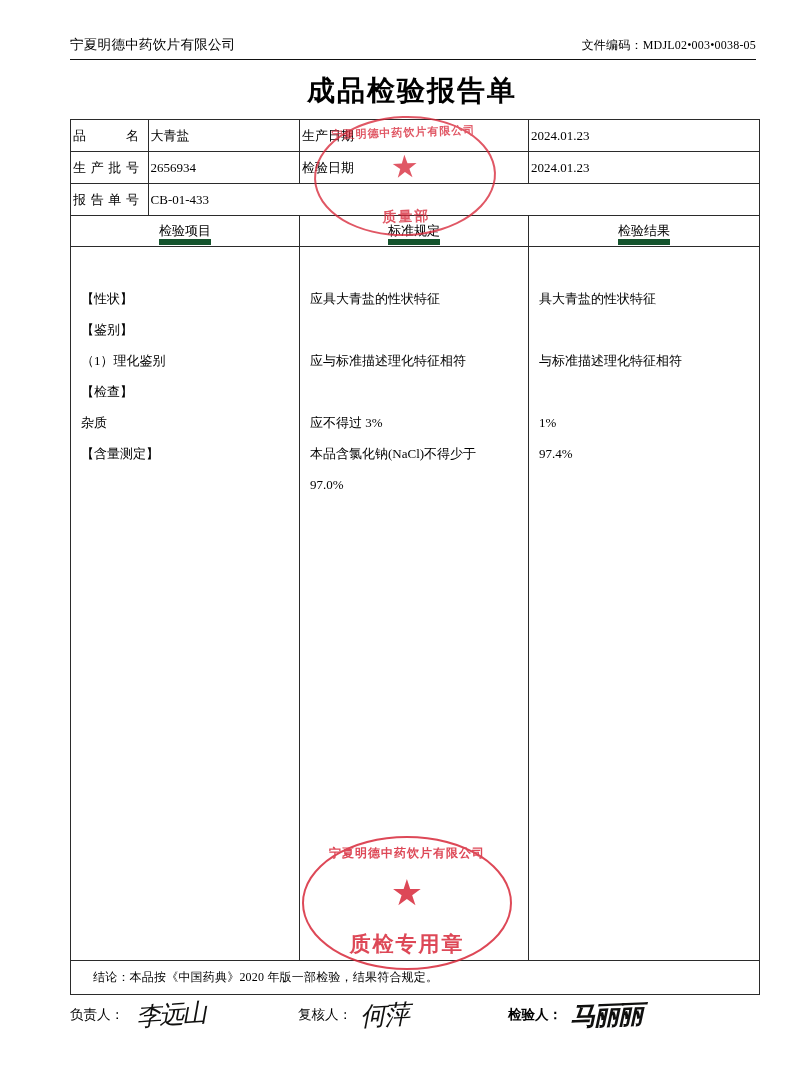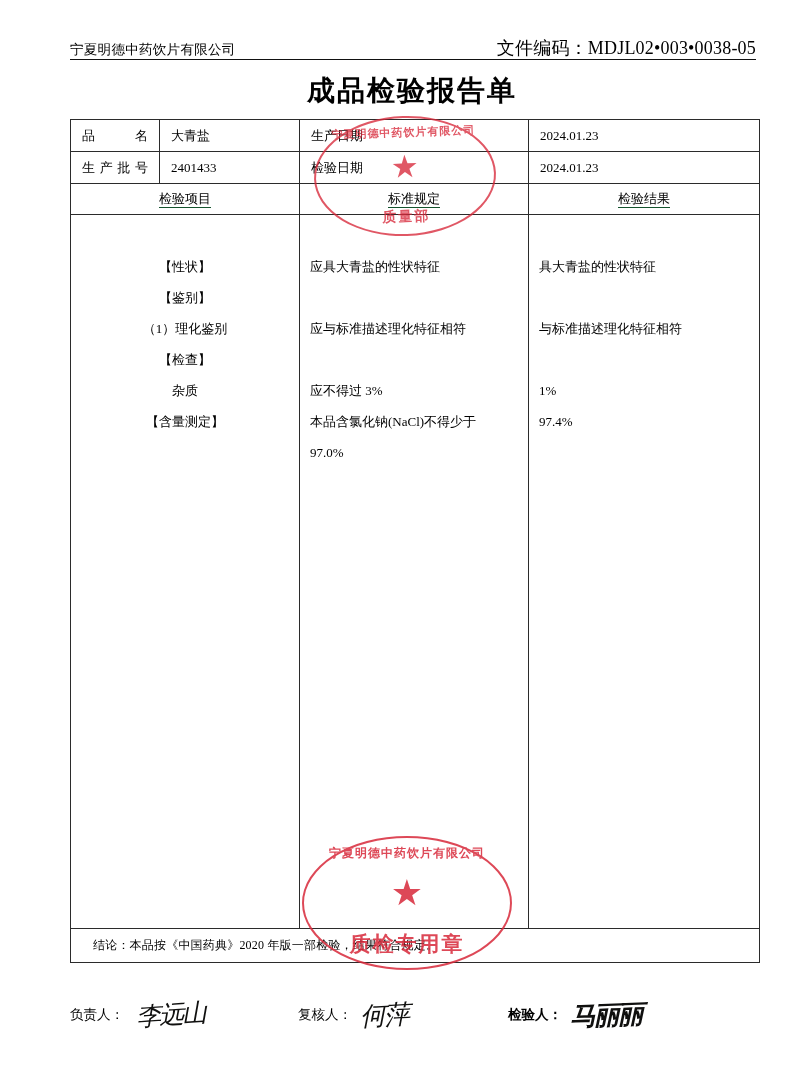--- a/index.html
+++ b/index.html
@@ -29,21 +29,21 @@
     position: absolute;
     top: 36px;
     left: 58px;
     width: 686px;
     display: flex;
     justify-content: space-between;
     align-items: baseline;
     font-size: 13.5px;
   }
   .company-name { letter-spacing: 0.3px; }
-  .doc-code { letter-spacing: 0.2px; font-size: 18px; text-align: center; }
+  .doc-code { letter-spacing: 0.2px; font-size: 12px; text-align: center; }
 
   .header-rule {
     position: absolute;
     top: 59px;
     left: 58px;
     width: 686px;
     height: 1px;
     background: #111;
   }
 
@@ -63,21 +63,21 @@
   .main-table {
     position: absolute;
     top: 119px;
     left: 58px;
     width: 686px;
     border-collapse: collapse;
     font-size: 13px;
   }
   .main-table td {
     border: 1px solid #2b2b2b;
-    padding: 6px 11px;
+    padding: 6px 2px;
     vertical-align: middle;
     height: 32px;
   }
   .lbl { width: 82px; letter-spacing: 0; white-space: nowrap; }
   .lbl-spread {
     display: inline-block;
     width: 66px;
     text-align: justify;
     text-align-last: justify;
   }
@@ -88,41 +88,41 @@
   .reportno-label { width: 82px; }
   .reportno-val { }
 
   
   .ins-head td {
     text-align: center;
     height: 30px;
     padding-top: 6px;
   }
   .ins-head span {
-    border-bottom: 1px solid #14532d;
+    border-bottom: 6px solid #14532d;
     padding-bottom: 1px;
   }
 
   
   .ins-body td {
     vertical-align: top;
     padding: 0;
     height: 714px;
   }
   .ins-col {
     padding: 36px 10px 0 10px;
     font-size: 13px;
     line-height: 31px;
     position: relative;
     height: 100%;
   }
   .ins-col .ln { white-space: nowrap; }
   .ins-col .ln.blank { color: transparent; }
 
-  .col-item { width: 228px; text-align: center; }
+  .col-item { width: 228px; }
   .col-std { width: 228px; }
   .col-res { width: 230px; }
 
   
   .concl td {
     height: 34px;
     font-size: 12px;
     padding-left: 22px;
     letter-spacing: 0.2px;
   }
@@ -228,23 +228,27 @@
   <table class="main-table">
     <tbody>
         <tr>
       <td class="lbl"><span class="lbl-spread">品　名</span></td>
       <td class="val-name">大青盐</td>
       <td class="lbl2">生产日期</td>
       <td class="val2">2024.01.23</td>
     </tr>
     <tr>
       <td class="lbl"><span class="lbl-spread">生产批号</span></td>
-      <td class="val-name">2401433</td>
+      <td class="val-name">2656934</td>
       <td class="lbl2">检验日期</td>
       <td class="val2">2024.01.23</td>
+    </tr>
+    <tr>
+      <td class="reportno-label"><span class="lbl-spread">报告单号</span></td>
+      <td class="reportno-val" colspan="3">CB-01-433</td>
     </tr>
 
     <tr class="ins-head">
       <td colspan="2"><span>检验项目</span></td>
       <td><span>标准规定</span></td>
       <td><span>检验结果</span></td>
     </tr>
 
     <tr class="ins-body">
       <td colspan="2">

